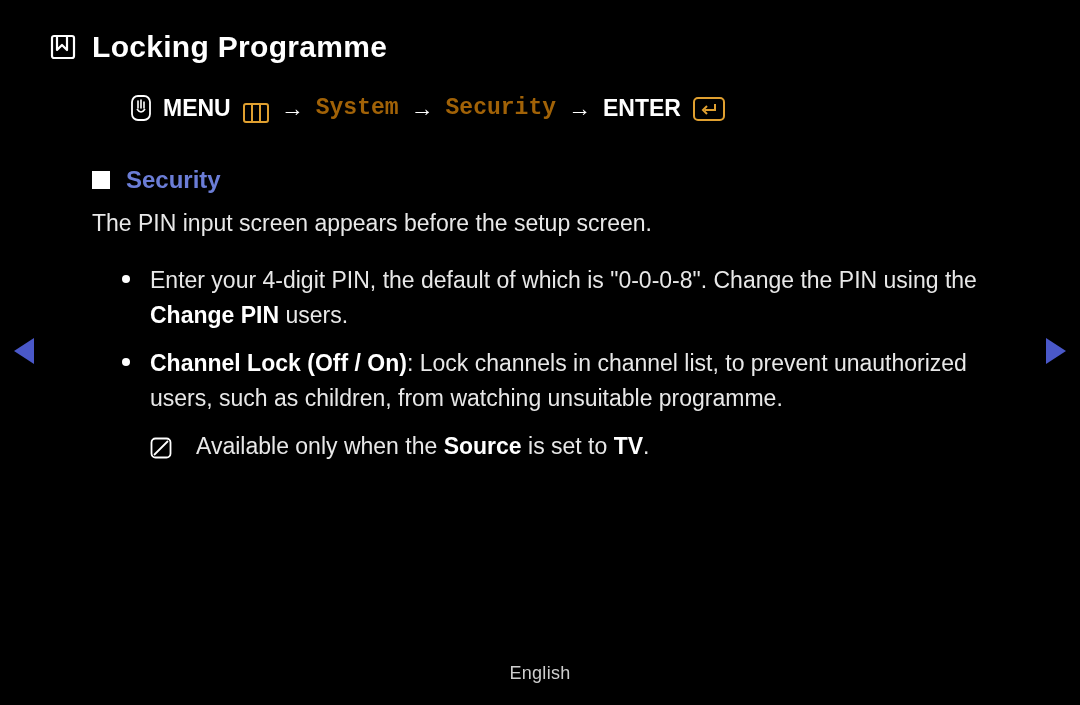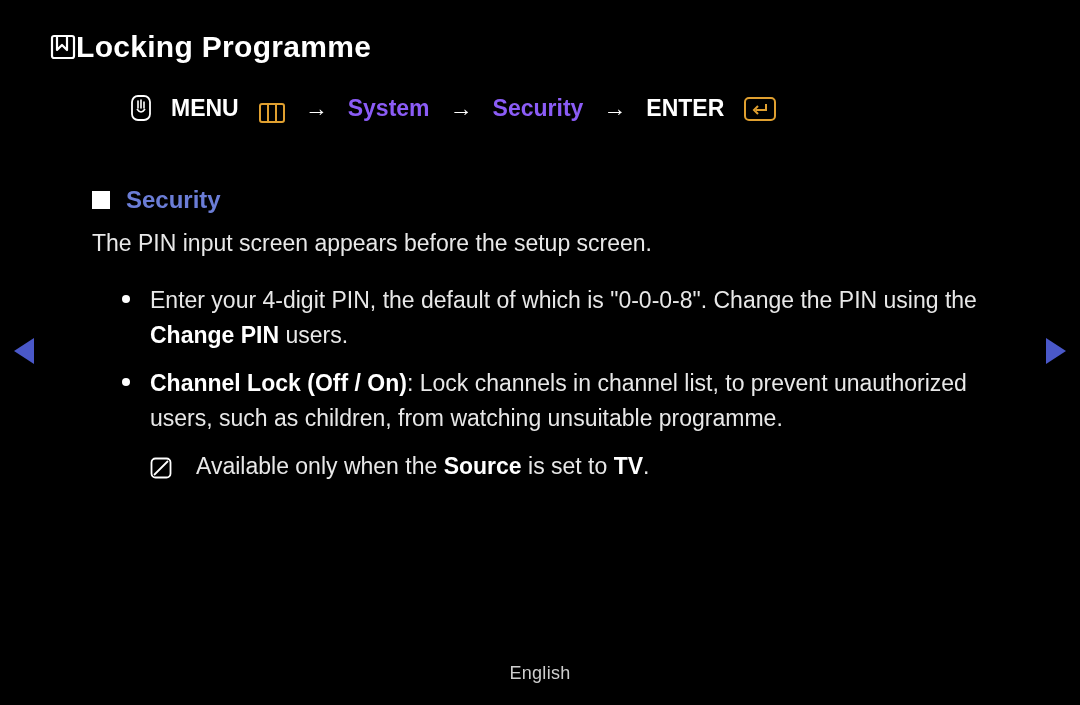--- a/index.html
+++ b/index.html
@@ -17,58 +17,59 @@
     position: relative;
   }
   .page {
     padding: 24px 50px 20px 50px;
     position: relative;
     height: 100%;
   }
   .title-row {
     display: flex;
     align-items: center;
+    gap: 16px;
     margin-bottom: 22px;
   }
   .title-icon {
     width: 26px;
     height: 26px;
     display: inline-block;
   }
   .title-text {
     font-size: 30px;
     font-weight: 600;
     color: #fff;
     letter-spacing: 0.3px;
   }
   .breadcrumb {
     display: flex;
     align-items: center;
     flex-wrap: wrap;
-    gap: 20px;
+    gap: 12px;
     margin-left: 50px;
-    margin-bottom: 56px;
+    margin-bottom: 36px;
     font-size: 23px;
     font-weight: 600;
     padding-left: 31px;
   }
   .bc-icon {
     width: 20px;
     height: 26px;
     display: inline-block;
   }
   .menu-label { color: #fff; }
   .menu-icon {
     width: 26px;
     height: 20px;
     display: inline-block;
     vertical-align: middle;
   }
   .arrow { color: #fff; font-weight: 400; }
-  .bc-link { color: #8b5cf6; }
+  .bc-link { color: #a16207; font-family: Liberation Mono, monospace; }
   .enter-label { color: #fff; }
   .enter-icon {
     width: 32px;
     height: 24px;
     display: inline-block;
     vertical-align: middle;
   }
   .section {
     margin-left: 42px;
   }

